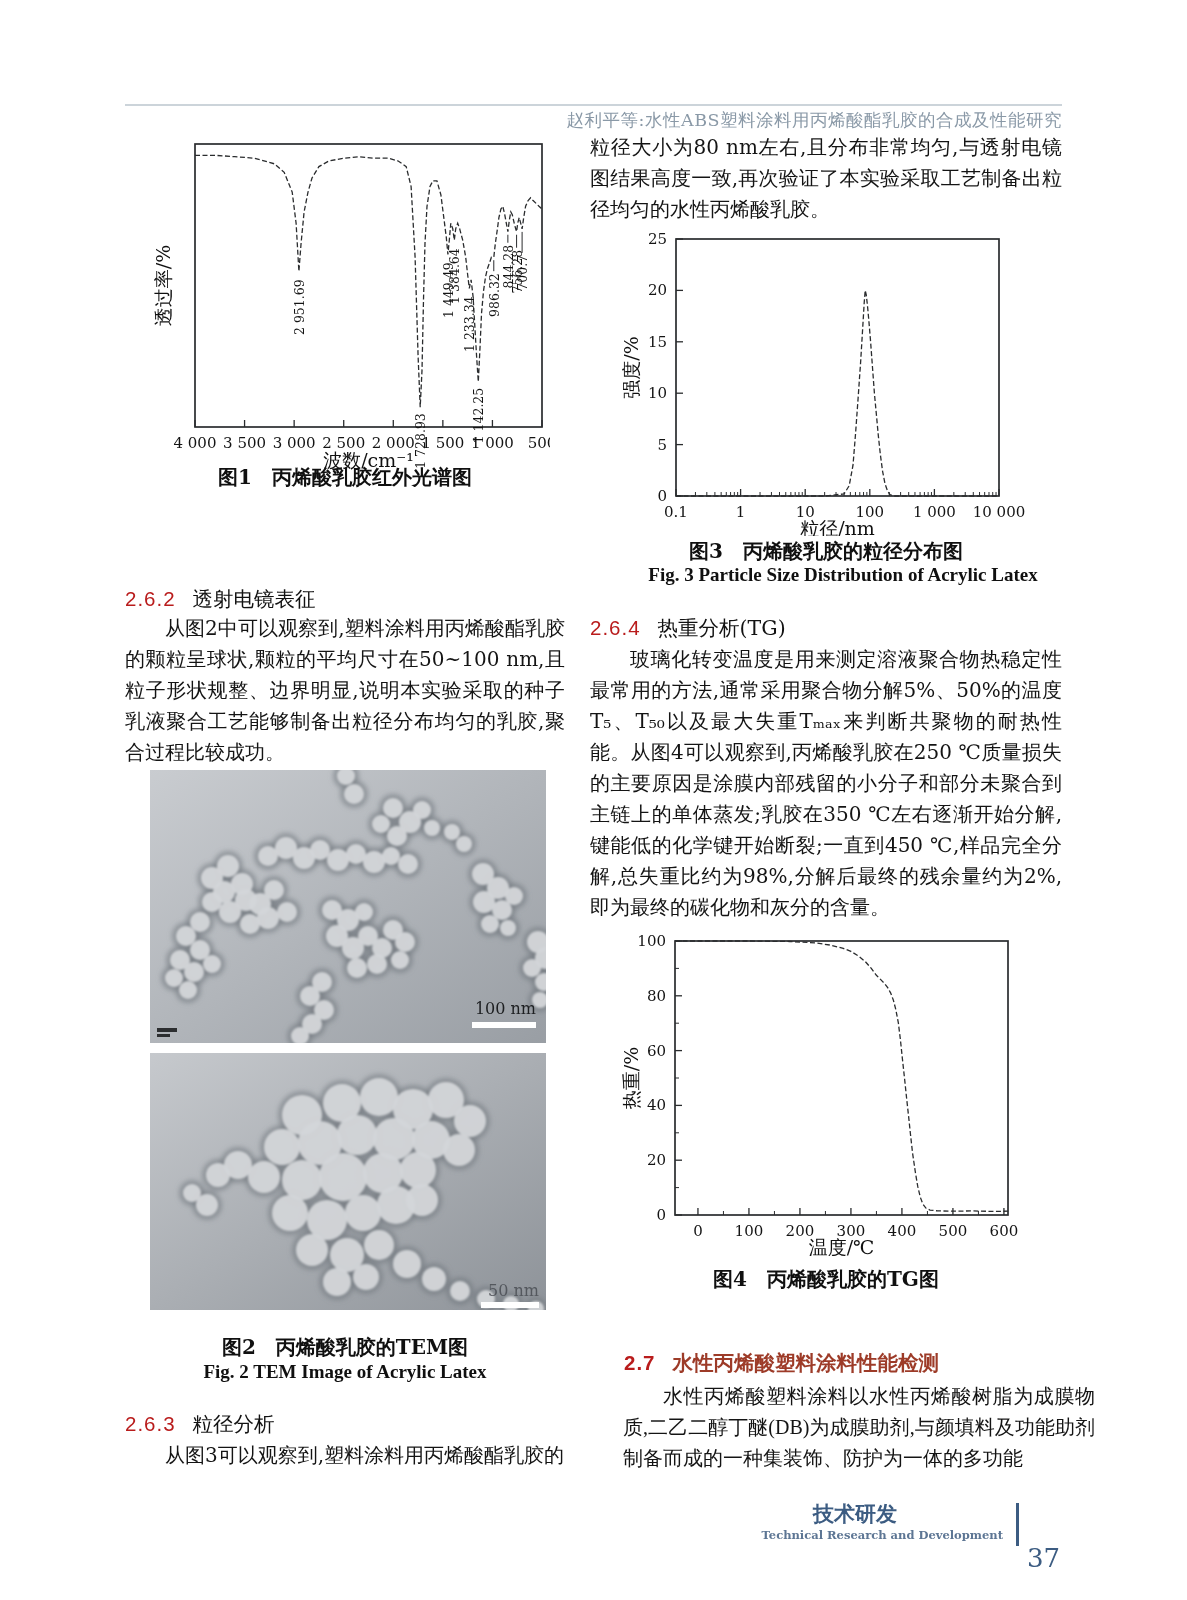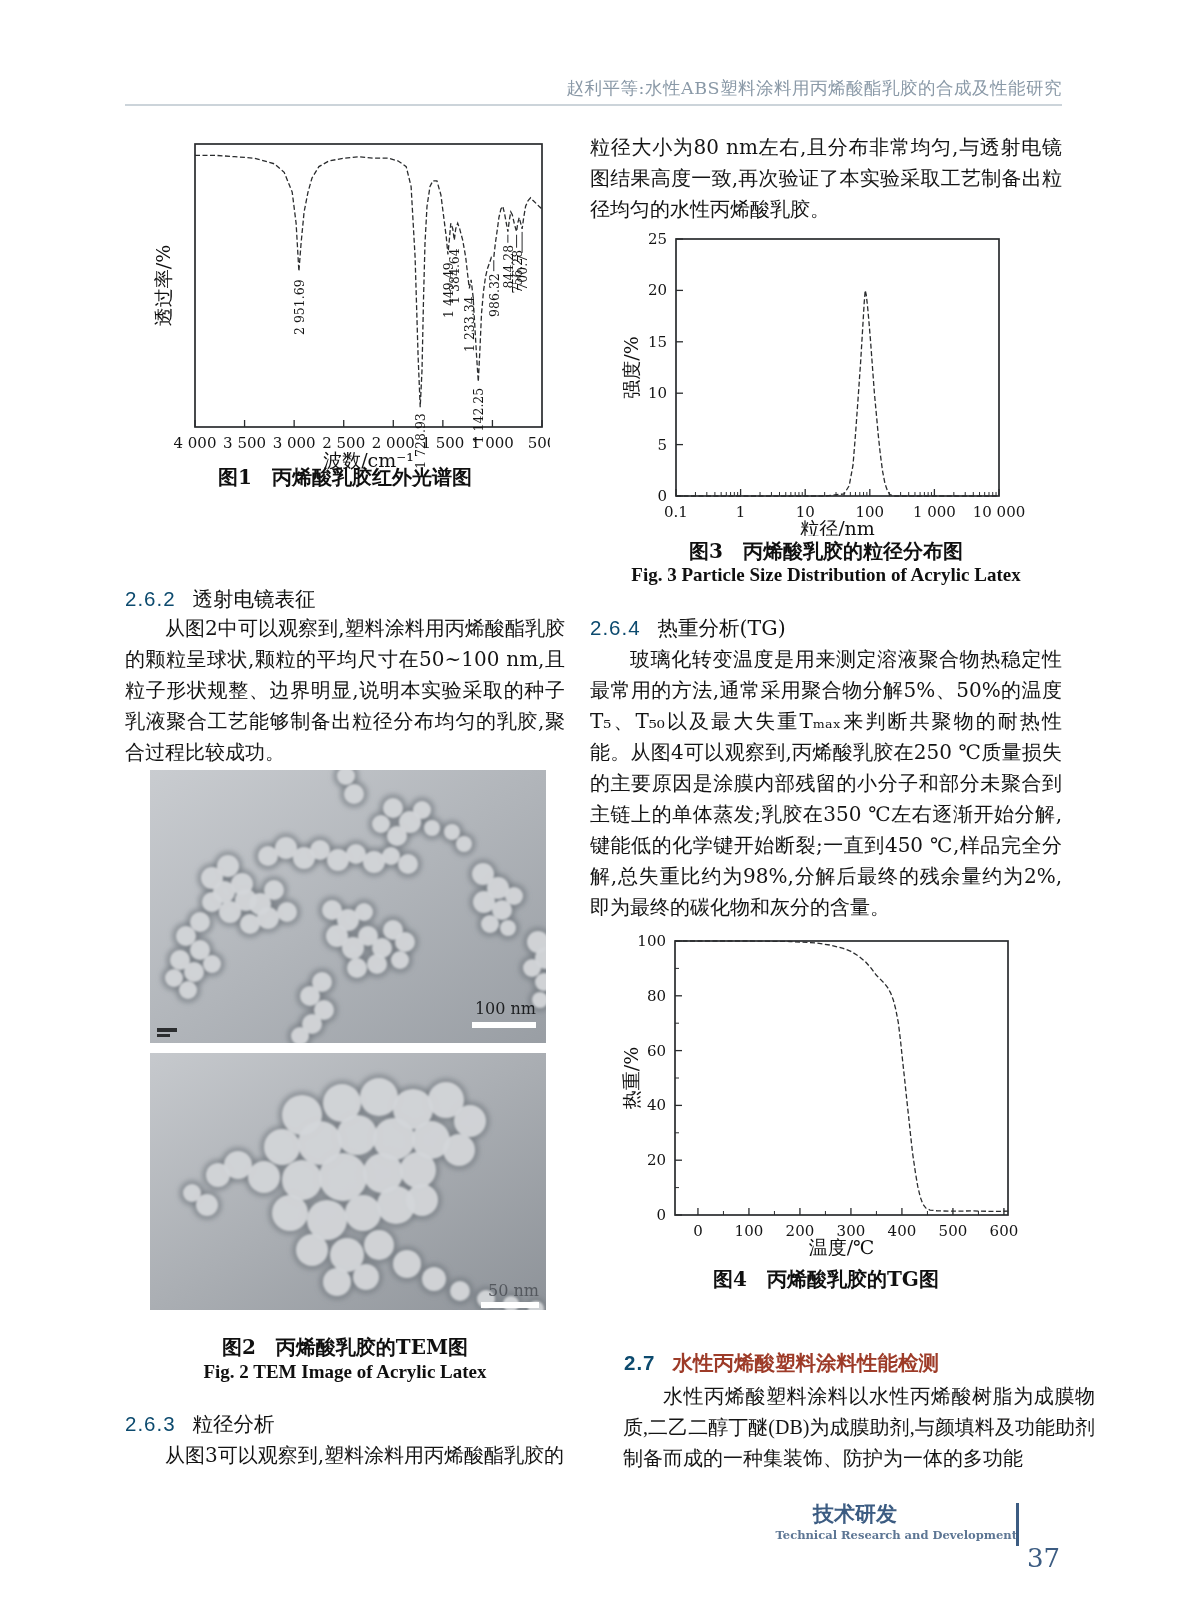--- a/index.html
+++ b/index.html
@@ -1,24 +1,24 @@
 <!DOCTYPE html>
 <html><head>
 <meta charset="utf-8">
 <style>
   html,body{margin:0;padding:0;background:#ffffff;}
   .page{position:relative;width:1187px;height:1600px;background:#ffffff;overflow:hidden;
         font-family:"DejaVu Serif","Liberation Serif",serif;color:#161616;}
   .abs{position:absolute;}
-  .header-title{font-size:17.5px;color:#8a99a7;text-align:right;letter-spacing:.5px;}
+  .header-title{font-size:17.5px;color:#8a99a7;text-align:right;letter-spacing:.5px;margin-top:32px;}
   .header-rule{background:#ccd4da;height:2px;}
   .para{font-size:20px;line-height:31px;text-align:justify;word-break:break-all;color:#141414;}
   .indent{text-indent:2em;}
   .sec{font-size:20.5px;white-space:nowrap;}
-  .secnum{font-family:"Liberation Sans","DejaVu Sans",sans-serif;color:#0c4a6e;margin-right:17px;letter-spacing:1px;}
+  .secnum{font-family:"Liberation Sans","DejaVu Sans",sans-serif;color:#b91c1c;margin-right:17px;letter-spacing:1px;}
   .sectitle{color:#121212;}
   .sec27 .secnum{font-weight:bold;}
   .sec27 .sectitle{color:#9d3b28;font-weight:bold;}
   .cap{font-weight:bold;text-align:center;color:#101010;}
   .cap-zh{font-size:20px;}
   .cap-en{font-size:19px;font-family:"Liberation Serif","DejaVu Serif",serif;}
   .footer-zh{font-size:21px;font-weight:bold;color:#3c5c82;text-align:center;font-family:"DejaVu Sans","Liberation Sans",sans-serif;}
   .footer-en{font-size:11.5px;color:#5d7694;text-align:right;font-weight:bold;}
   .footer-bar{background:#3c5c82;width:3px;}
   .footer-page{font-size:26px;color:#3c5c82;}
@@ -412,21 +412,21 @@
         <text x="67" y="71.39999999999998" text-anchor="end" font-size="15" fill="#141414">20</text>
         <line x1="76" y1="15" x2="83" y2="15" stroke="#2a2c2e" stroke-width="1.3"></line>
         <text x="67" y="20" text-anchor="end" font-size="15" fill="#141414">25</text>
       </g>
       <text x="237.5" y="311" text-anchor="middle" font-size="19" fill="#101010">粒径/nm</text>
       <text x="38" y="143.5" text-anchor="middle" font-size="19" fill="#101010" transform="rotate(-90 38 143.5)">强度/%</text>
       <path d="M76.0 272.0 L224.6 272.0 L244.1 269.9 L249.2 261.7 L253.0 241.2 L255.5 210.3 L258.1 174.3 L260.6 138.4 L262.8 102.4 L264.2 78.7 L265.2 66.4 L266.2 70.5 L267.5 81.8 L268.9 97.2 L270.6 117.8 L272.5 143.5 L274.4 169.2 L276.5 191.8 L278.4 212.4 L280.4 230.9 L282.6 247.3 L285.0 259.7 L287.5 266.9 L289.9 270.5 L293.2 272.0 L399.0 272.0" fill="none" stroke="#2a2c2e" stroke-width="1.3" stroke-dasharray="5 2.5"></path>
     </svg>
 
   <div class="abs cap cap-zh" style="left:590px;top:538px;width:472px;">图3　丙烯酸乳胶的粒径分布图</div>
-  <div class="abs cap cap-en" style="left:590px;top:564px;width:472px;">Fig. 3 Particle Size Distribution of Acrylic Latex</div>
+  <div class="abs cap cap-en" style="left:607px;top:564px;width:472px;">Fig. 3 Particle Size Distribution of Acrylic Latex</div>
 
   <div class="abs sec" style="left:590px;top:614px;">
     <span class="secnum">2.6.4</span><span class="sectitle">热重分析(TG)</span>
   </div>
   <div class="abs para indent" style="left:590px;top:644px;width:472px;">玻璃化转变温度是用来测定溶液聚合物热稳定性最常用的方法,通常采用聚合物分解5%、50%的温度T₅、T₅₀以及最大失重Tₘₐₓ来判断共聚物的耐热性能。从图4可以观察到,丙烯酸乳胶在250 ℃质量损失的主要原因是涂膜内部残留的小分子和部分未聚合到主链上的单体蒸发;乳胶在350 ℃左右逐渐开始分解,键能低的化学键开始断裂;一直到450 ℃,样品完全分解,总失重比约为98%,分解后最终的残余量约为2%,即为最终的碳化物和灰分的含量。</div>
 
   <svg class="abs" style="left:600px;top:904px;" width="462" height="352" id="chart-fig4">
       <g>
         <rect x="75" y="37" width="333" height="274" fill="none" stroke="#2a2c2e" stroke-width="1.7"></rect>
         <line x1="97.947932618683" y1="311" x2="97.947932618683" y2="304" stroke="#2a2c2e" stroke-width="1.3"></line>
@@ -473,16 +473,16 @@
     </svg>
 
   <div class="abs cap cap-zh" style="left:590px;top:1266px;width:472px;">图4　丙烯酸乳胶的TG图</div>
 
   <div class="abs sec sec27" style="left:624px;top:1349px;">
     <span class="secnum">2.7</span><span class="sectitle">水性丙烯酸塑料涂料性能检测</span>
   </div>
   <div class="abs para indent" style="left:623px;top:1381px;width:472px;font-family:Liberation Serif, serif;">水性丙烯酸塑料涂料以水性丙烯酸树脂为成膜物质,二乙二醇丁醚(DB)为成膜助剂,与颜填料及功能助剂制备而成的一种集装饰、防护为一体的多功能</div>
 
   <div class="abs footer-zh" style="left:700px;top:1500px;width:310px;">技术研发</div>
-  <div class="abs footer-en" style="left:647px;top:1528px;width:370px;">Technical Research and Development</div>
+  <div class="abs footer-en" style="left:633px;top:1528px;width:370px;">Technical Research and Development</div>
   <div class="abs footer-bar" style="left:1016px;top:1503px;height:43px;"></div>
   <div class="abs footer-page" style="left:1027px;top:1507px;margin-top:36px;">37</div>
 </div>
 
 </body></html>

